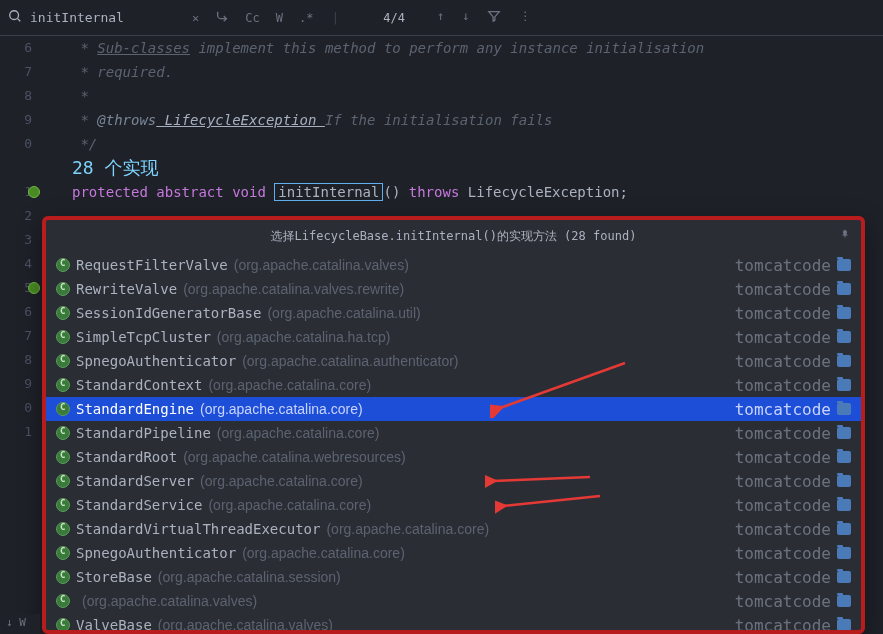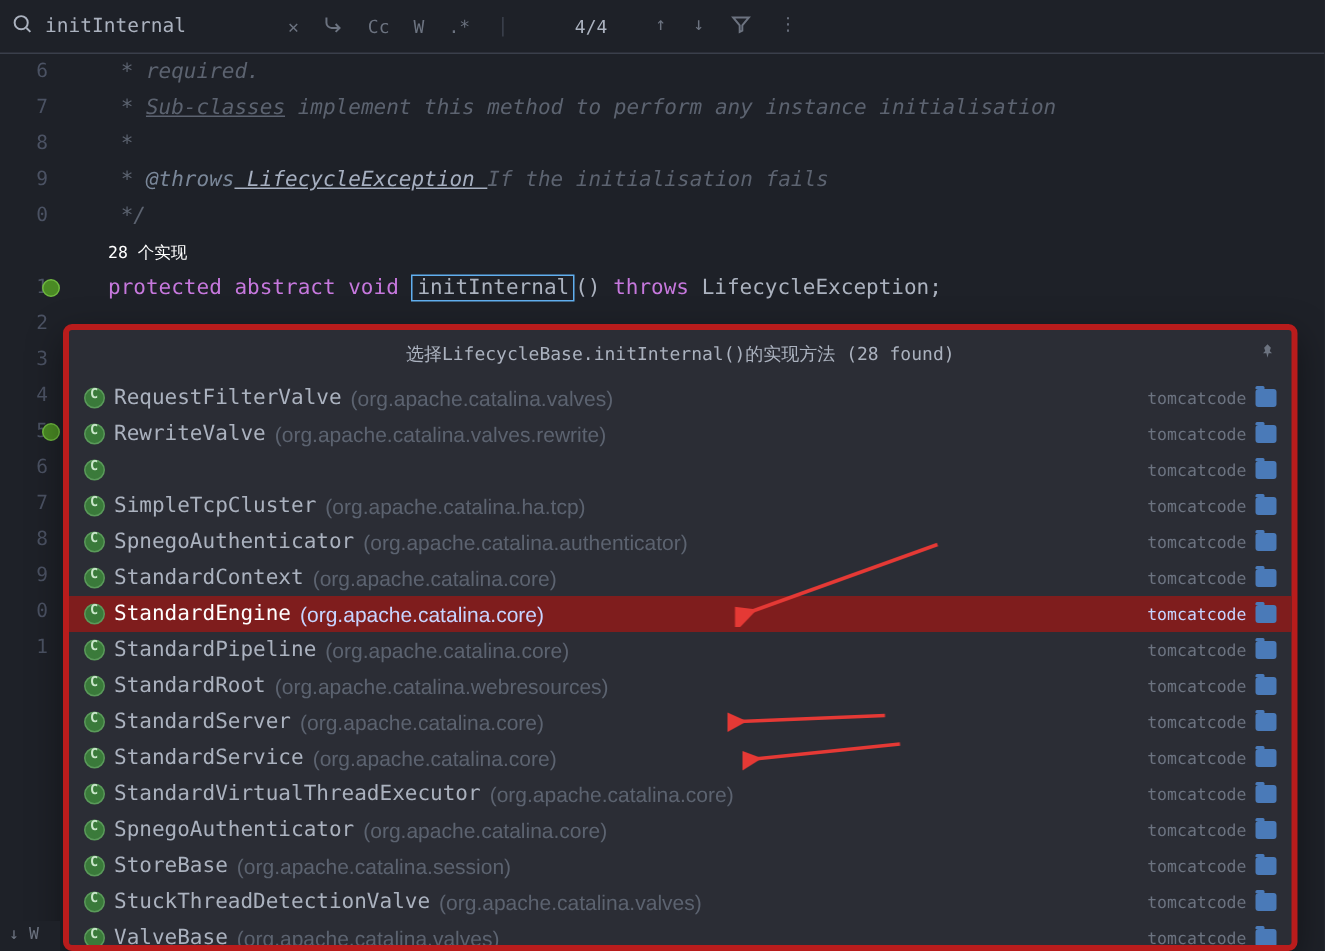--- a/index.html
+++ b/index.html
@@ -100,21 +100,21 @@
     .doc-link { color: #5c6370; text-decoration: underline; font-style: italic; }
     .exception { color: #a6afc0; font-style: italic; text-decoration: underline; }
     .keyword { color: #c678dd; font-style: normal; }
     .type { color: #abb2bf; font-style: normal; }
     .method-box {
       border: 1px solid #61afef;
       padding: 0 3px;
       color: #abb2bf;
       font-style: normal;
     }
-    .impl-hint { color: #ffffff; font-style: normal; font-size: 11px; }
+    .impl-hint { color: #7dd3fc; font-style: normal; font-size: 18px; }
     .popup {
       position: absolute;
       top: 216px;
       left: 42px;
       right: 18px;
       bottom: 0;
       background: #2b2d35;
       border: 4px solid #b91c1c;
       border-radius: 6px;
       display: flex;
@@ -144,21 +144,21 @@
     .popup-item {
       display: flex;
       align-items: center;
       padding: 2px 10px;
       height: 24px;
       font-size: 14px;
       font-style: normal;
       cursor: pointer;
     }
     .popup-item.selected {
-      background: #7f1d1d;
+      background: #1d4ed8;
     }
     .class-icon {
       width: 14px;
       height: 14px;
       border-radius: 50%;
       background: #3a7a3a;
       border: 1px solid #5a9a5a;
       margin-right: 6px;
       flex-shrink: 0;
       position: relative;
@@ -186,21 +186,21 @@
     }
     .popup-item.selected .class-pkg {
       color: #c8d4ff;
     }
     .item-right {
       margin-left: auto;
       display: flex;
       align-items: center;
       gap: 6px;
       color: #6c7380;
-      font-size: 11px;
+      font-size: 16px;
     }
     .popup-item.selected .item-right {
       color: #c8d4ff;
     }
     .folder-icon {
       width: 14px;
       height: 12px;
       background: #4a7ab8;
       border-radius: 2px;
       position: relative;
@@ -282,22 +282,22 @@
       <div class="gutter-line">4</div>
       <div class="gutter-line">5<div class="gutter-indicator"></div></div>
       <div class="gutter-line">6</div>
       <div class="gutter-line">7</div>
       <div class="gutter-line">8</div>
       <div class="gutter-line">9</div>
       <div class="gutter-line">0</div>
       <div class="gutter-line">1</div>
     </div>
   <div class="code-content">
+    <div class="code-line"><span class="comment"> * </span><span class="doc-link">Sub-classes</span><span class="comment"> implement this method to perform any instance initialisation</span></div>
     <div class="code-line"><span class="comment"> * required.</span></div>
-    <div class="code-line"><span class="comment"> * </span><span class="doc-link">Sub-classes</span><span class="comment"> implement this method to perform any instance initialisation</span></div>
     <div class="code-line"><span class="comment"> *</span></div>
     <div class="code-line"><span class="comment"> * </span><span class="doc-tag">@throws</span><span class="exception"> LifecycleException </span><span class="comment">If the initialisation fails</span></div>
     <div class="code-line"><span class="comment"> */</span></div>
     <div class="code-line"><span class="impl-hint">28 个实现</span></div>
     <div class="code-line"><span class="keyword">protected abstract void</span> <span class="method-box">initInternal</span><span class="type">() </span><span class="keyword">throws</span><span class="type"> LifecycleException;</span></div>
   </div>
 </div>
 
 <div class="popup">
   <div class="popup-header">
@@ -322,20 +322,22 @@
         <span class="class-icon"></span>
         <span class="class-name">RewriteValve</span>
         <span class="class-pkg">(org.apache.catalina.valves.rewrite)</span>
         <span class="item-right">
           <span>tomcatcode</span>
           <span class="folder-icon"></span>
         </span>
       </div>
       <div class="popup-item">
         <span class="class-icon"></span>
+        <span class="class-name">SessionIdGeneratorBase</span>
+        <span class="class-pkg">(org.apache.catalina.util)</span>
         <span class="item-right">
           <span>tomcatcode</span>
           <span class="folder-icon"></span>
         </span>
       </div>
       <div class="popup-item">
         <span class="class-icon"></span>
         <span class="class-name">SimpleTcpCluster</span>
         <span class="class-pkg">(org.apache.catalina.ha.tcp)</span>
         <span class="item-right">
@@ -428,21 +430,20 @@
         <span class="class-icon"></span>
         <span class="class-name">StoreBase</span>
         <span class="class-pkg">(org.apache.catalina.session)</span>
         <span class="item-right">
           <span>tomcatcode</span>
           <span class="folder-icon"></span>
         </span>
       </div>
       <div class="popup-item">
         <span class="class-icon"></span>
-        <span class="class-name">StuckThreadDetectionValve</span>
         <span class="class-pkg">(org.apache.catalina.valves)</span>
         <span class="item-right">
           <span>tomcatcode</span>
           <span class="folder-icon"></span>
         </span>
       </div>
       <div class="popup-item">
         <span class="class-icon"></span>
         <span class="class-name">ValveBase</span>
         <span class="class-pkg">(org.apache.catalina.valves)</span>

